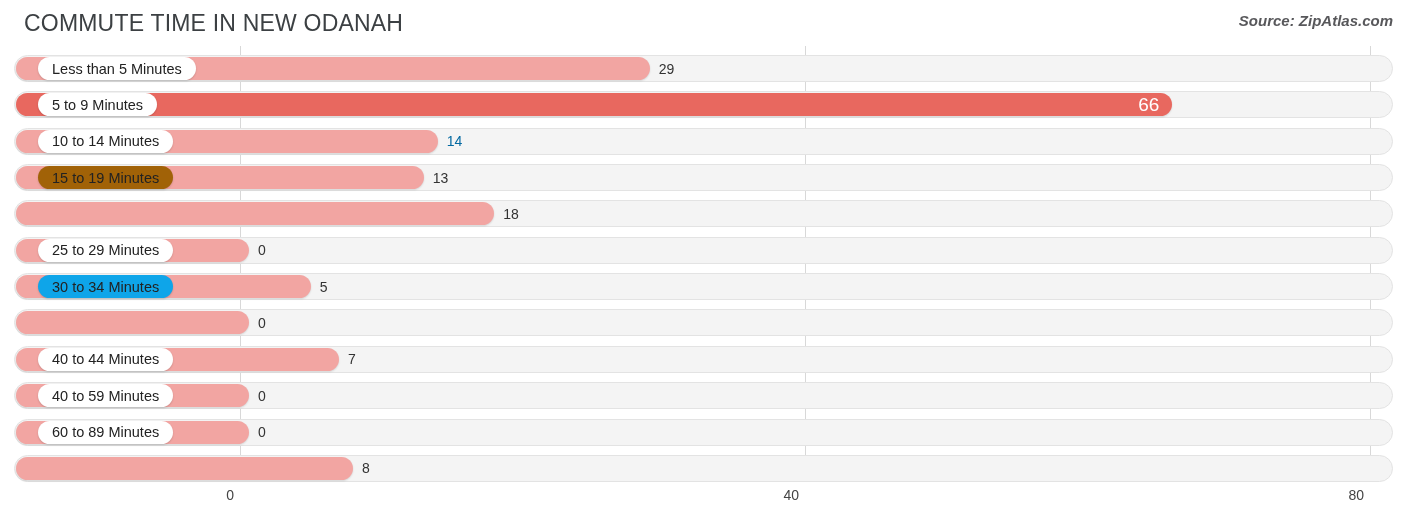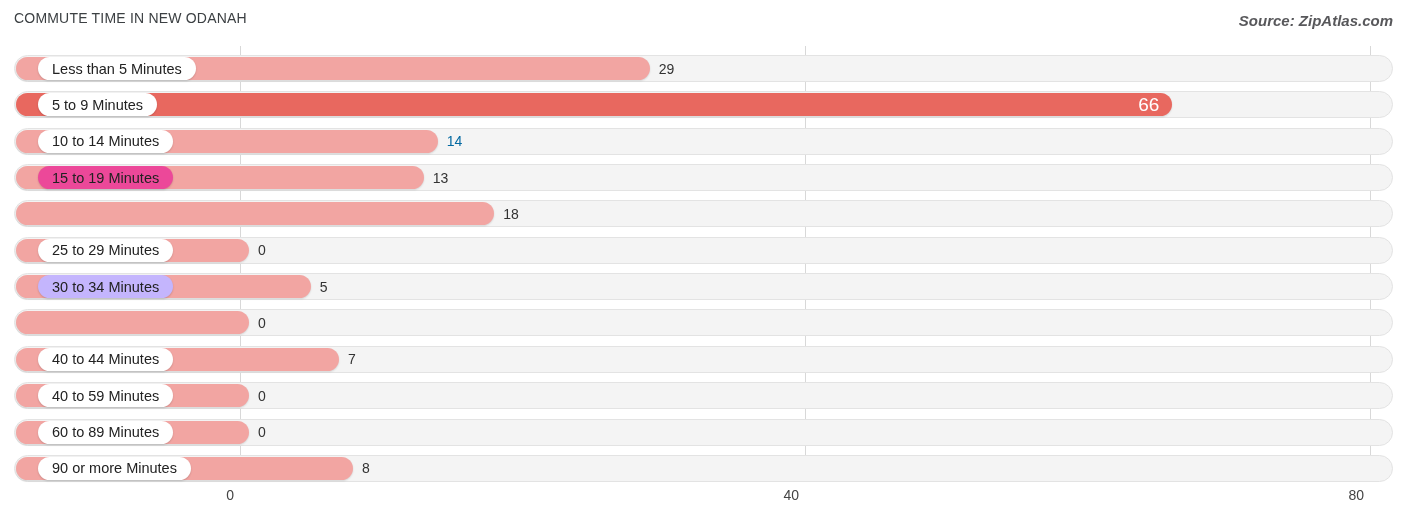--- a/index.html
+++ b/index.html
@@ -25,23 +25,23 @@
   
   .header {
     position: absolute;
     left: 0;
     top: 0;
     width: 1406px;
     height: 46px;
   }
   .chart-title {
     position: absolute;
-    left: 14px;
+    left: 24px;
     top: 10px;
-    font-size: 14px;
+    font-size: 23px;
     font-weight: 400;
     color: #3c4043;
     letter-spacing: 0.2px;
     white-space: nowrap;
   }
   .chart-source {
     position: absolute;
     right: 13px;
     top: 12px;
     font-size: 15px;
@@ -195,38 +195,38 @@
         </div>
         <div class="row" style="top: 81.7px;">
           <div class="track" style="background: rgb(244, 244, 244); border-color: rgb(227, 227, 227);"></div>
           <div class="bar" style="width: 421.75px; background: rgb(242, 165, 162);"></div>
           <div class="bar-label-pill" style="background: rgb(255, 255, 255); color: rgb(34, 34, 34);">10 to 14 Minutes</div>
           <div class="value-out" style="color: #0369a1; left: 432.75px;">14</div>
         </div>
         <div class="row" style="top: 118.05px;">
           <div class="track" style="background: rgb(244, 244, 244); border-color: rgb(227, 227, 227);"></div>
           <div class="bar" style="width: 407.625px; background: rgb(242, 165, 162);"></div>
-          <div class="bar-label-pill" style="background: #ec4899; color: rgb(34, 34, 34);">15 to 19 Minutes</div>
+          <div class="bar-label-pill" style="background: #a16207; color: rgb(34, 34, 34);">15 to 19 Minutes</div>
           <div class="value-out" style="color: rgb(51, 51, 51); left: 418.625px;">13</div>
         </div>
         <div class="row" style="top: 154.4px;">
           <div class="track" style="background: rgb(244, 244, 244); border-color: rgb(227, 227, 227);"></div>
           <div class="bar" style="width: 478.25px; background: rgb(242, 165, 162);"></div>
           <div class="value-out" style="color: rgb(51, 51, 51); left: 489.25px;">18</div>
         </div>
         <div class="row" style="top: 190.75px;">
           <div class="track" style="background: rgb(244, 244, 244); border-color: rgb(227, 227, 227);"></div>
           <div class="bar" style="width: 233px; background: rgb(242, 165, 162);"></div>
           <div class="bar-label-pill" style="background: rgb(255, 255, 255); color: rgb(34, 34, 34);">25 to 29 Minutes</div>
           <div class="value-out" style="color: rgb(51, 51, 51); left: 244px;">0</div>
         </div>
         <div class="row" style="top: 227.1px;">
           <div class="track" style="background: rgb(244, 244, 244); border-color: rgb(227, 227, 227);"></div>
           <div class="bar" style="width: 294.625px; background: rgb(242, 165, 162);"></div>
-          <div class="bar-label-pill" style="background: #c4b5fd; color: rgb(34, 34, 34);">30 to 34 Minutes</div>
+          <div class="bar-label-pill" style="background: #0ea5e9; color: rgb(34, 34, 34);">30 to 34 Minutes</div>
           <div class="value-out" style="color: rgb(51, 51, 51); left: 305.625px;">5</div>
         </div>
         <div class="row" style="top: 263.45px;">
           <div class="track" style="background: rgb(244, 244, 244); border-color: rgb(227, 227, 227);"></div>
           <div class="bar" style="width: 233px; background: rgb(242, 165, 162);"></div>
           <div class="value-out" style="color: rgb(51, 51, 51); left: 244px;">0</div>
         </div>
         <div class="row" style="top: 299.8px;">
           <div class="track" style="background: rgb(244, 244, 244); border-color: rgb(227, 227, 227);"></div>
           <div class="bar" style="width: 322.875px; background: rgb(242, 165, 162);"></div>
@@ -241,21 +241,20 @@
         </div>
         <div class="row" style="top: 372.5px;">
           <div class="track" style="background: rgb(244, 244, 244); border-color: rgb(227, 227, 227);"></div>
           <div class="bar" style="width: 233px; background: rgb(242, 165, 162);"></div>
           <div class="bar-label-pill" style="background: rgb(255, 255, 255); color: rgb(34, 34, 34);">60 to 89 Minutes</div>
           <div class="value-out" style="color: rgb(51, 51, 51); left: 244px;">0</div>
         </div>
         <div class="row" style="top: 408.85px;">
           <div class="track" style="background: rgb(244, 244, 244); border-color: rgb(227, 227, 227);"></div>
           <div class="bar" style="width: 337px; background: rgb(242, 165, 162);"></div>
-          <div class="bar-label-pill" style="background: rgb(255, 255, 255); color: rgb(34, 34, 34);">90 or more Minutes</div>
           <div class="value-out" style="color: rgb(51, 51, 51); left: 348px;">8</div>
         </div>
       </div>
   </div>
 
   <div class="axis" id="axis">
       <div class="tick-label" style="left: 240px;">0</div>
       <div class="tick-label" style="left: 805px;">40</div>
       <div class="tick-label" style="left: 1370px;">80</div>
     </div>

